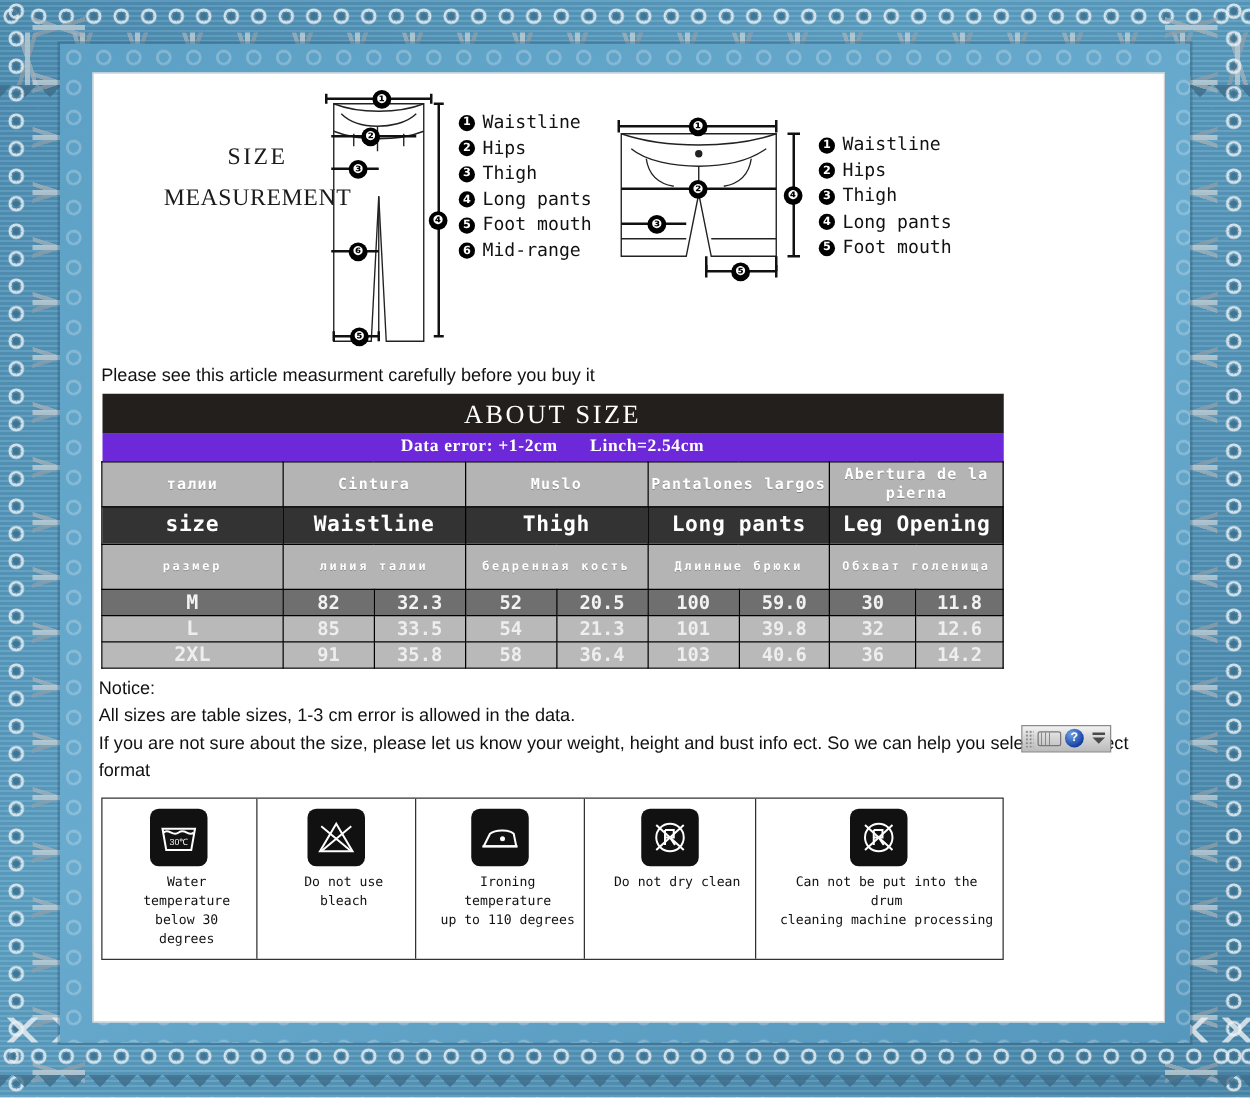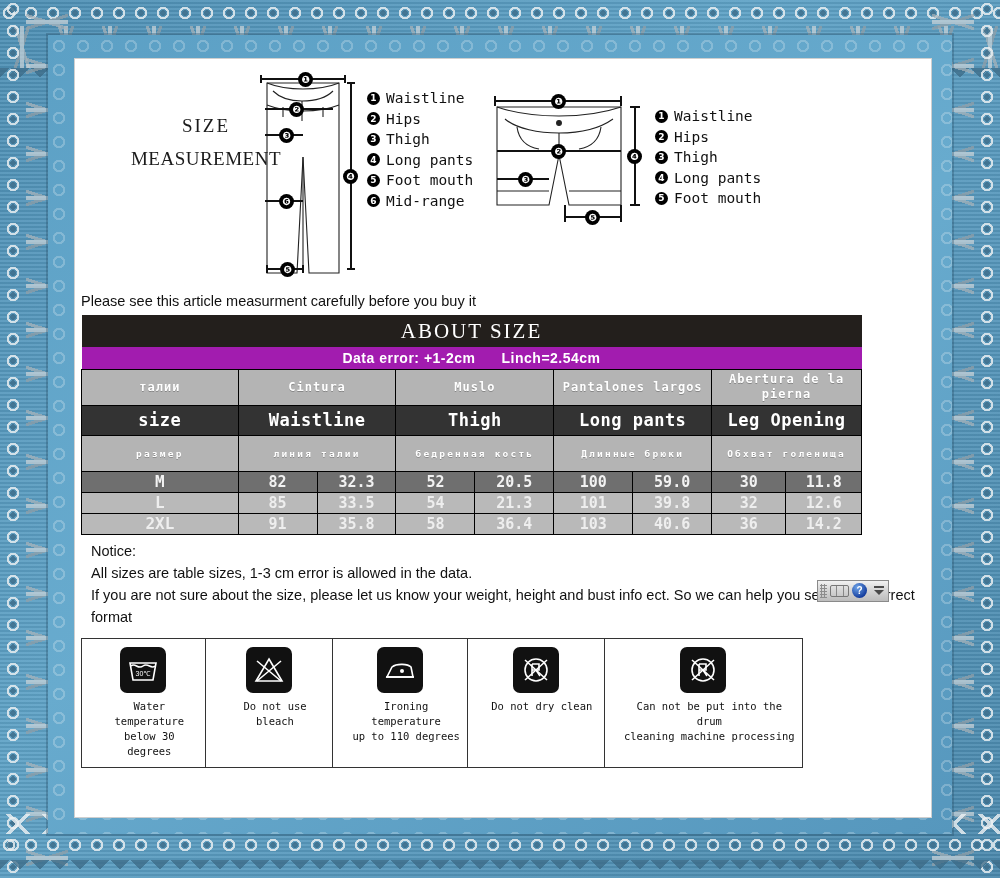--- a/index.html
+++ b/index.html
@@ -157,44 +157,44 @@
   
   #please {
     font-family: "Liberation Sans", sans-serif;
     font-size: 14.5px;
     color: #111;
     padding: 6px 0 6px 6px;
   }
 
   
   #size-table {
-    width: 781px;
+    width: 722px;
     margin: 0 0 0 6px;
     border-collapse: collapse;
     table-layout: fixed;
   }
   #size-table td {
     border: 1px solid #000;
     text-align: center;
     padding: 0;
     vertical-align: middle;
   }
   .banner {
     background: #231f1c;
     color: #fff;
     font-family: "Liberation Serif", serif;
     font-size: 21px;
     letter-spacing: 2px;
     height: 32px;
     border: none !important;
   }
   .subbanner {
-    background: #a21caf;
+    background: #6d28d9;
     color: #fff;
-    font-family: Liberation Sans, sans-serif;
+    font-family: Liberation Serif, serif;
     font-weight: bold;
     font-size: 14px;
     letter-spacing: .5px;
     height: 22px;
     border: none !important;
   }
   .subbanner span.gap { display:inline-block; width: 26px; }
 
   .hdr-es td {
     background: #b4b4b4;
@@ -253,21 +253,21 @@
     height: 21px;
   }
   .sizecell { font-size: 16px !important; }
 
   
   #notice {
     font-family: "Liberation Sans", sans-serif;
     font-size: 14.5px;
     color: #111;
     line-height: 22px;
-    padding: 5px 12px 0 16px;
+    padding: 5px 12px 0 4px;
     position: relative;
   }
   #notice .ln { white-space: normal; }
 
   
   #ime {
     position: absolute;
     right: 42px; top: 45px;
     width: 72px; height: 22px;
     background: linear-gradient(180deg,#f2f2f2 0%,#d6d6d6 45%,#bcbcbc 100%);

